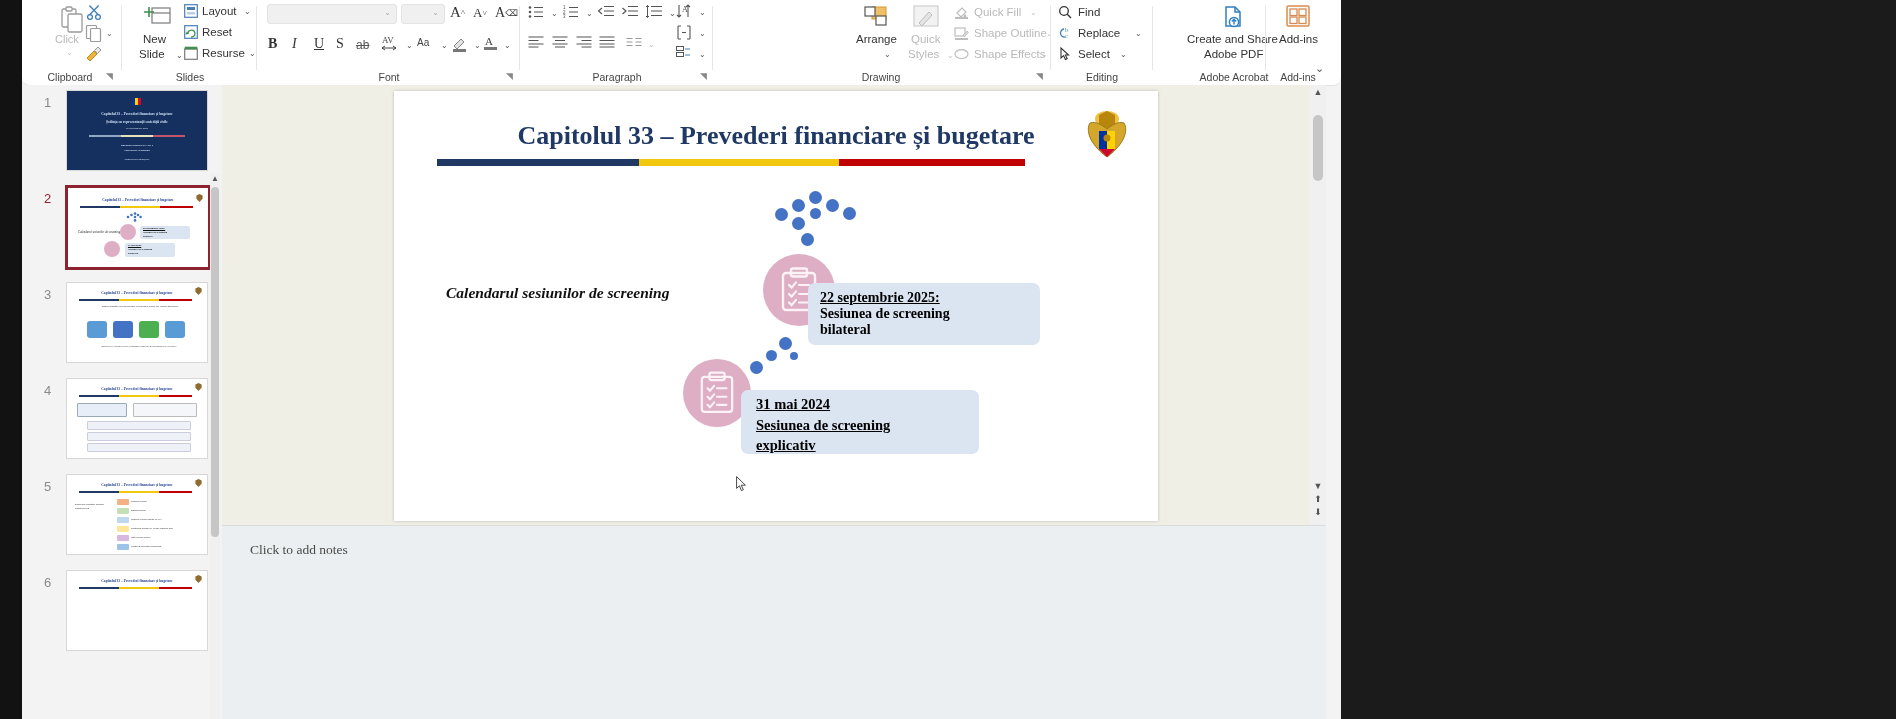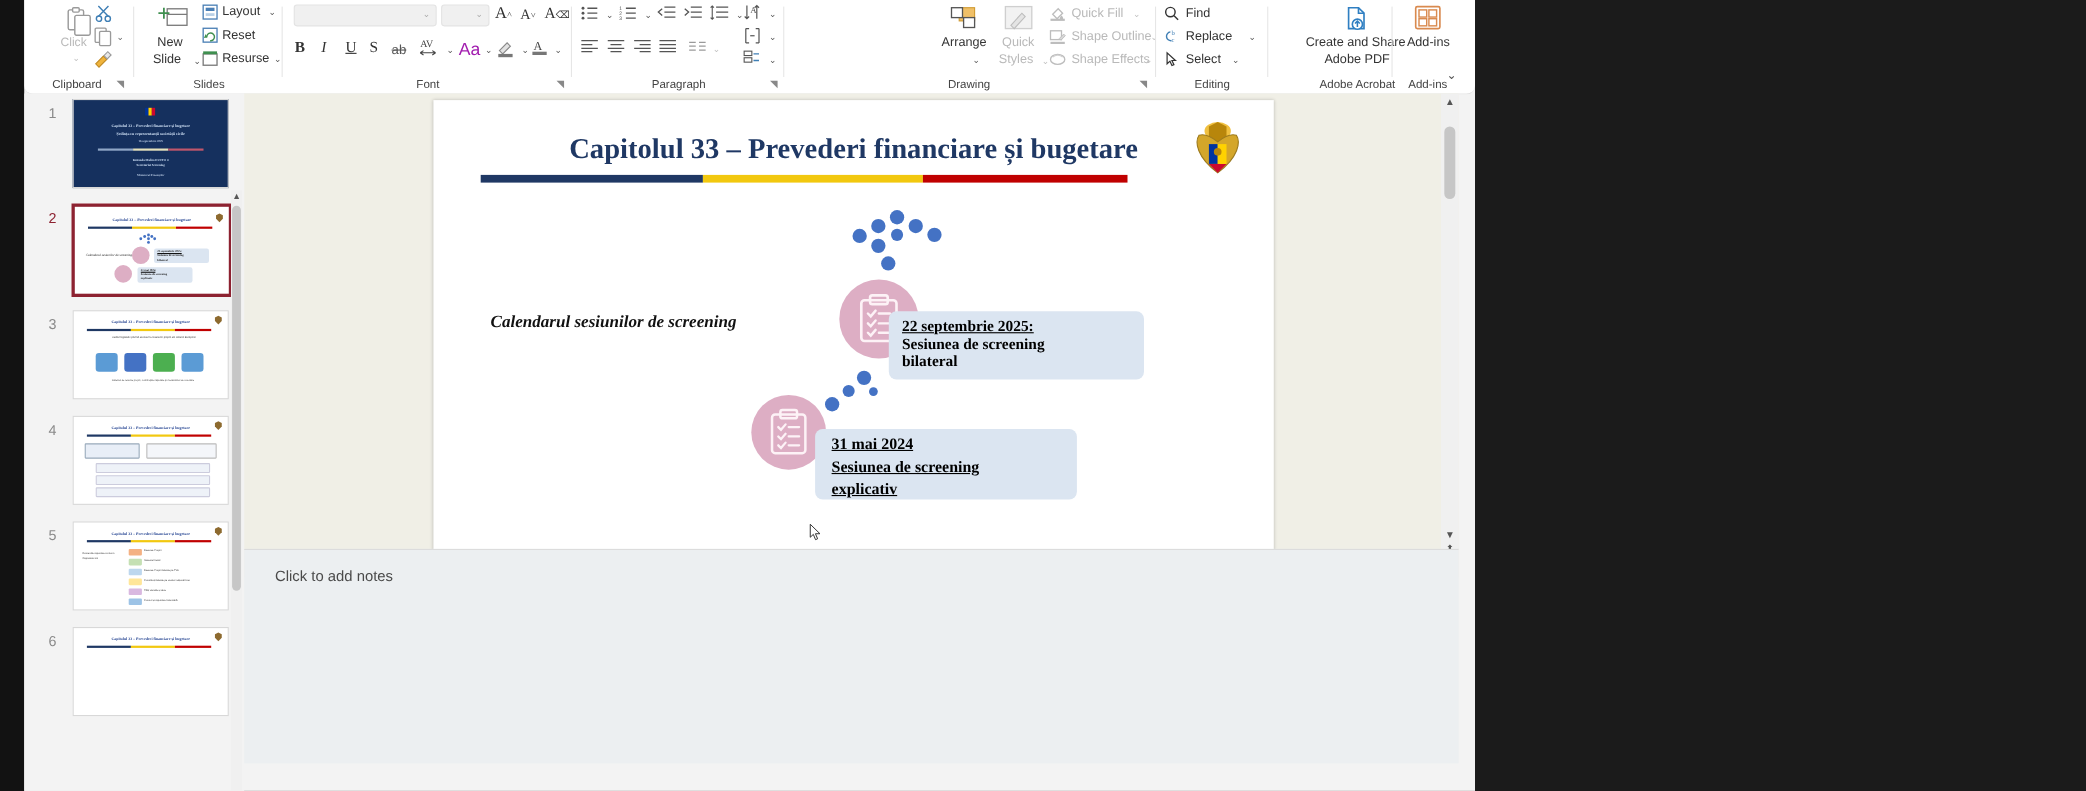--- a/index.html
+++ b/index.html
@@ -76,21 +76,21 @@
 
   .cursor{position:absolute;width:11px;height:16px;}
 
   
   .vscroll{position:absolute;left:1288px;top:85px;width:16px;height:440px;background:#f0f0f0;}
   .vscroll .vbar{position:absolute;left:3px;top:30px;width:10px;height:66px;background:#c6c6c6;border-radius:5px;}
   .vtop{position:absolute;left:0;top:2px;width:16px;text-align:center;font-size:9px;color:#555;}
   .vbot{position:absolute;left:0;width:16px;text-align:center;font-size:9px;color:#555;}
 
   
-  .notes{position:absolute;left:200px;top:499px;width:1104px;height:194px;background:#eceff1;border-top:1px solid #dcdcdc;}
+  .notes{position:absolute;left:200px;top:525px;width:1104px;height:194px;background:#eceff1;border-top:1px solid #dcdcdc;font-family:Liberation Serif, serif;}
   .notes-txt{position:absolute;left:28px;top:16px;font-size:13.5px;color:#4a4a4a;}
 
   
   .meet{position:absolute;left:1341px;top:0;width:555px;height:719px;background:#1b1b1b;}
 </style>
 </head>
 <body>
 
 <div class="app">
 
@@ -195,21 +195,21 @@
         <div class="btn" style="left:52px;top:36px;font-size:14px;text-decoration:underline;font-family:'Liberation Serif',serif;">U</div>
         <div class="btn" style="left:74px;top:36px;font-size:14px;font-family:'Liberation Serif',serif;">S</div>
         <div class="btn" style="left:94px;top:38px;font-size:12px;text-decoration:line-through;color:#555;">ab</div>
         <div class="btn" style="left:118px;top:34px;">
           <svg width="20" height="18" viewBox="0 0 20 18">
               <text x="2" y="9" font-size="9" fill="#444" font-family="Liberation Serif, serif">AV</text>
               <path d="M2 14 h14 M2 14 l3 -2 M2 14 l3 2 M16 14 l-3 -2 M16 14 l-3 2" stroke="#444" stroke-width="1" fill="none"></path>
             </svg>
         </div>
         <div class="chev" style="position:absolute;left:141px;top:41px;">⌄</div>
-        <div class="btn" style="left:155px;top:37px;font-size:16px;color:#a21caf;">Aa</div>
+        <div class="btn" style="left:155px;top:37px;font-size:10px;color:#404040;">Aa</div>
         <div class="chev" style="position:absolute;left:176px;top:41px;">⌄</div>
         <div class="btn" style="left:190px;top:35px;">
           <svg width="16" height="18" viewBox="0 0 16 18">
               <path d="M2 11 L9 4 l3 3 l-7 7 z" fill="#e2e2e2" stroke="#888" stroke-width="1"></path>
               <rect x="1" y="14" width="13" height="3" fill="#777"></rect>
             </svg>
         </div>
         <div class="chev" style="position:absolute;left:209px;top:41px;">⌄</div>
         <div class="btn" style="left:221px;top:34px;">
           <svg width="16" height="18" viewBox="0 0 16 18">

